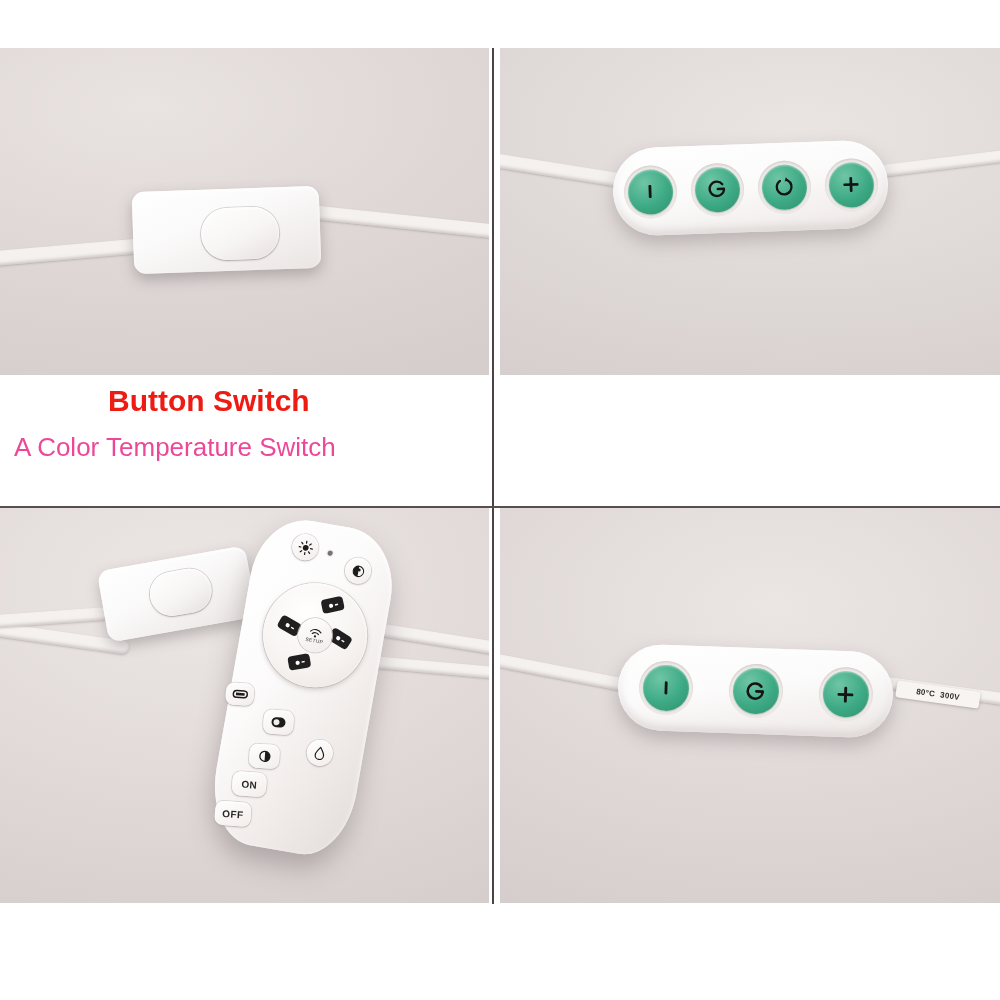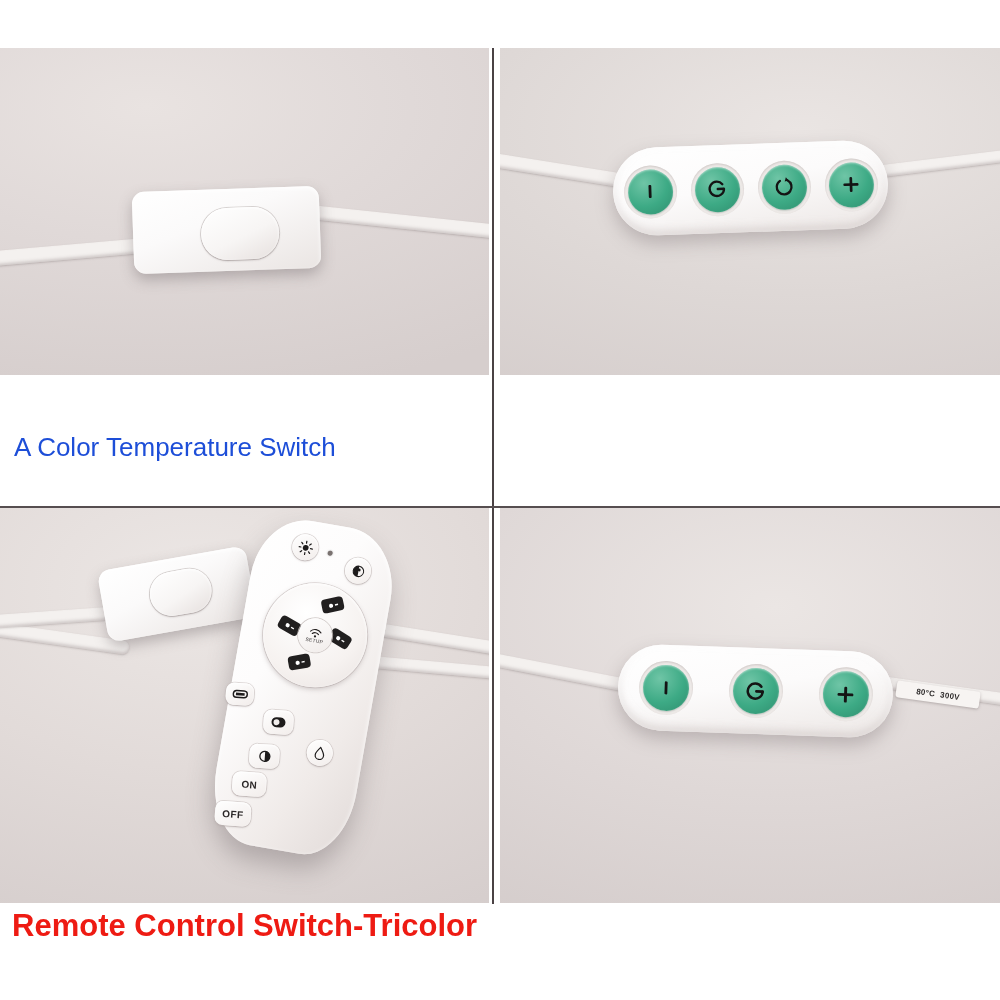--- a/index.html
+++ b/index.html
@@ -99,21 +99,21 @@
 
   
   .tag{position:absolute;background:#f7f4f2;border-radius:3px;
      box-shadow:0 1px 3px rgba(130,120,120,.5);
      display:flex;align-items:center;justify-content:center;gap:5px;
      font-size:8px;font-weight:bold;color:#2d2a2a;letter-spacing:.3px;}
 
   
   .cap{position:absolute;white-space:nowrap;}
   .cap-red{color:#ee1b13;font-weight:bold;}
-  .cap-dark{color:#1d4ed8;}
+  .cap-dark{color:#ec4899;}
 
   #cap1{left:108px;top:384px;font-size:30px;}
   #cap2{left:14px;top:432px;font-size:26px;}
   #cap3{left:12px;top:908px;font-size:31px;}
   #cap4{left:14px;top:955px;font-size:23px;}
 </style>
 </head>
 <body>
 
 <div class="sheet">
@@ -334,16 +334,16 @@
       <span>80°C</span>
       <span>300V</span>
     </div>
   </div>
 
   <div class="vline" style="left:492px;top:48px;height:328px;"></div>
   <div class="vline" style="left:492px;top:376px;height:134px;"></div>
   <div class="vline" style="left:492px;top:508px;height:396px;"></div>
   <div class="hline" style="left:0;top:506px;width:1000px;"></div>
 
+  <div class="cap cap-red" id="cap1">Button Switch</div>
   <div class="cap cap-dark" id="cap2">A Color Temperature Switch</div>
-  <div class="cap cap-red" id="cap3">Remote Control Switch-Tricolor</div>
 
 </div>
 
 </body></html>

